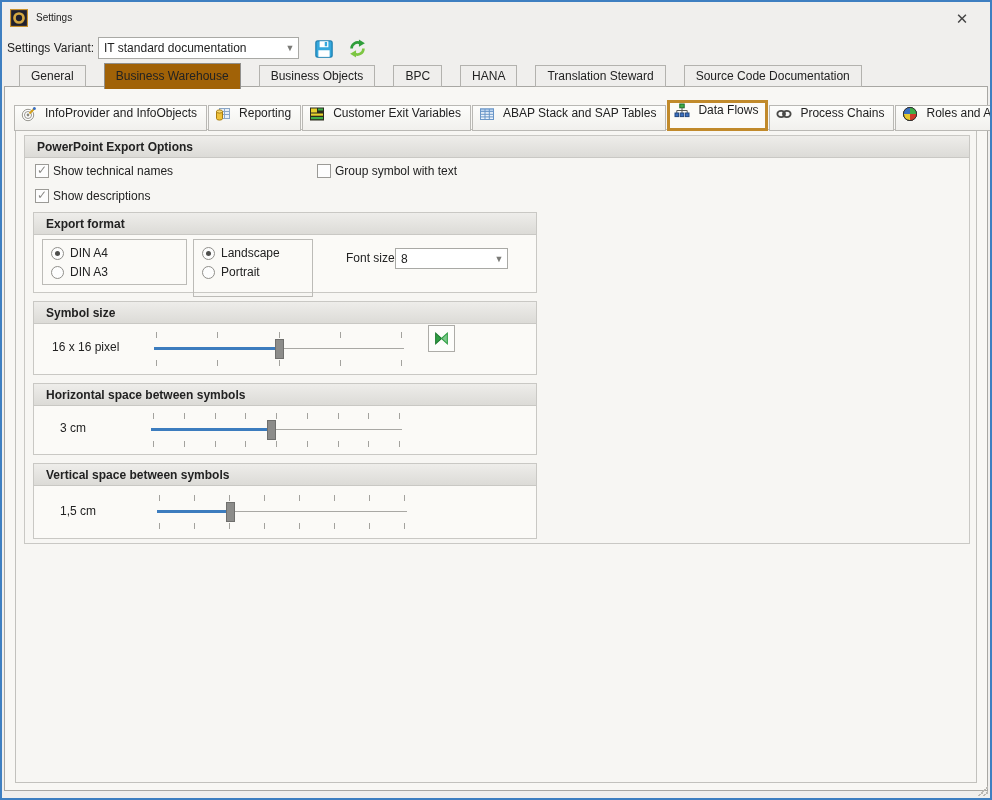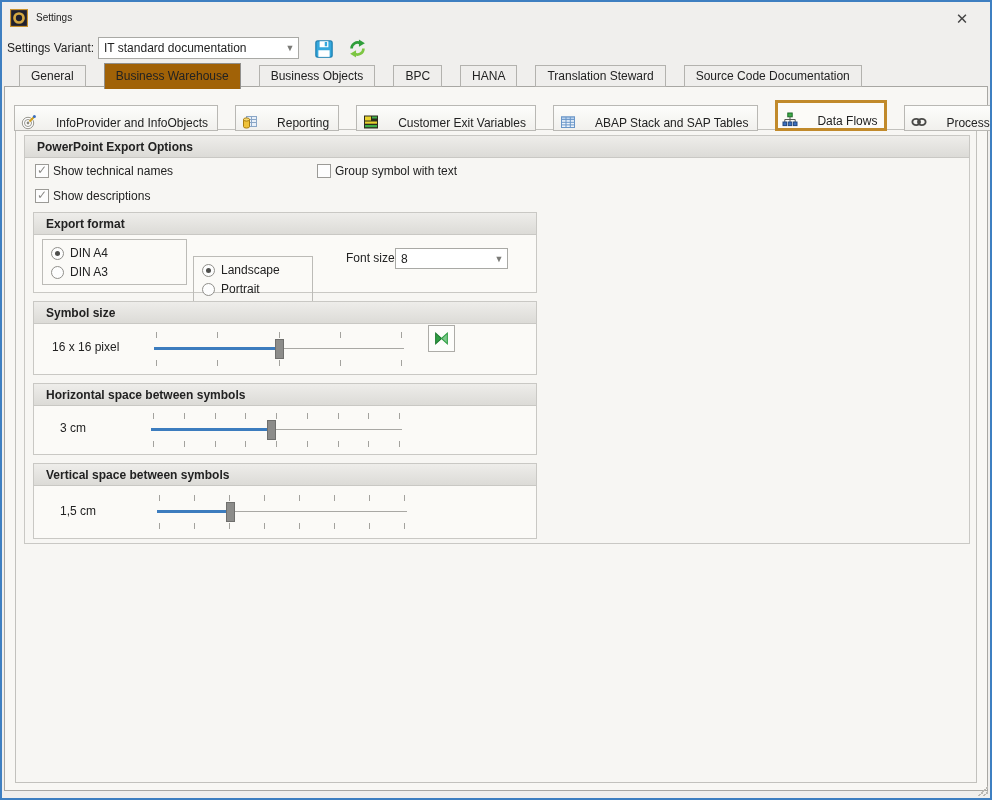--- a/index.html
+++ b/index.html
@@ -33,21 +33,21 @@
           margin-right:-1px; cursor:pointer; white-space:nowrap; }
   .tab1.active { height:26px; line-height:24px; margin-bottom:-2px; background:#a16207;
                  border-color:#91908d; border-bottom:none; position:relative; z-index:5; }
 
   
   .page { position:absolute; left:2px; right:2px; top:84px; bottom:7px;
           background:#f8f7f4; border:1px solid #a8a7a3; }
 
   
   .tabs2 { position:absolute; left:9px; top:13px; height:31px; display:flex; align-items:flex-end; z-index:3; }
-  .tab2 { height:26px; padding:0 9px 0 6px; margin-right:17px; display:inline-flex; align-items:flex-end; gap:19px;
+  .tab2 { height:26px; padding:0 9px 0 6px; margin-right:1px; display:inline-flex; align-items:flex-start; gap:8px;
           border:1px solid #b9b8b4; background:linear-gradient(#fdfdfb,#f1f0ed); cursor:pointer; white-space:nowrap; }
   .tab2 svg { flex:0 0 auto; }
   .tab2.highlight { border:3px solid #c18a2b; height:31px; padding:0 7px 0 4px; background:#fcfbf8; }
 
   
   .panel { position:absolute; left:10px; right:10px; top:42px; bottom:7px;
            border:1px solid #c2c1bd; background:#f7f6f3;padding-left:12px; }
 
   
   .groupbox { position:absolute; border:1px solid #c9c8c4; background:#fbfaf7; }
@@ -238,21 +238,21 @@
               <div class="radio-box" style="left:8px; top:4px; width:145px; height:46px;">
                 <div class="radio selected" style="left:8px; top:6px;">
                   <span class="dot"></span>
                   <span>DIN A4</span>
                 </div>
                 <div class="radio" style="left:8px; top:25px;">
                   <span class="dot"></span>
                   <span>DIN A3</span>
                 </div>
               </div>
-              <div class="radio-box" style="left:159px; top:4px; width:120px; height:58px;margin-top:17px;">
+              <div class="radio-box" style="left:159px; top:4px; width:120px; height:58px;">
                 <div class="radio selected" style="left:8px; top:6px;">
                   <span class="dot"></span>
                   <span>Landscape</span>
                 </div>
                 <div class="radio" style="left:8px; top:25px;justify-content:center;">
                   <span class="dot"></span>
                   <span>Portrait</span>
                 </div>
               </div>
               <span class="fontsize-label">Font size</span>

